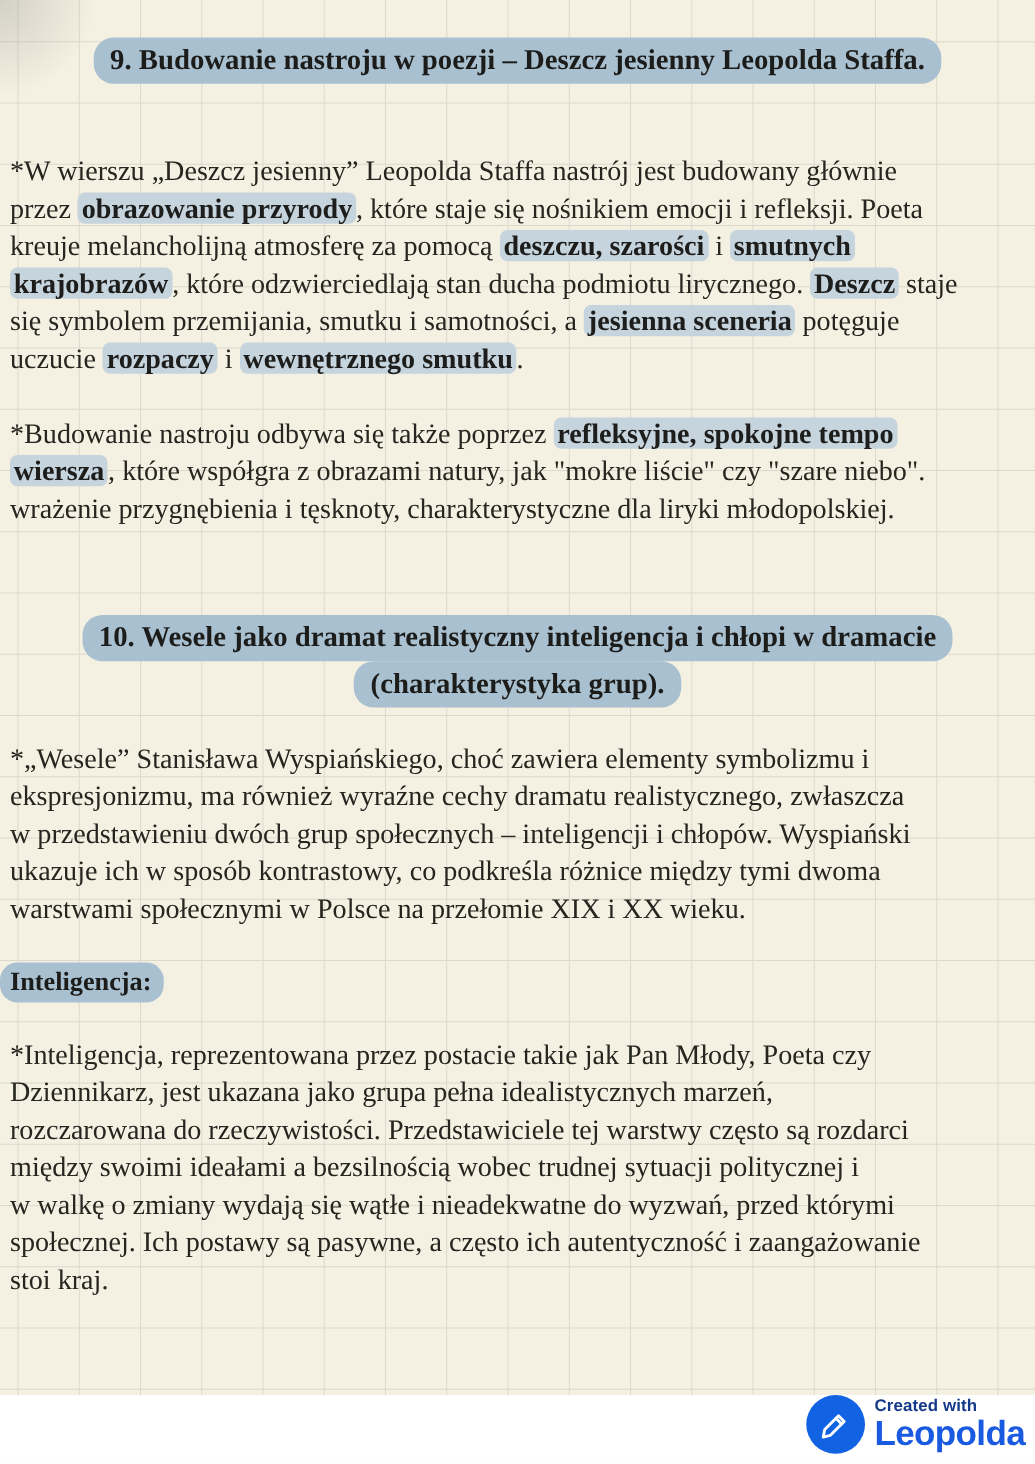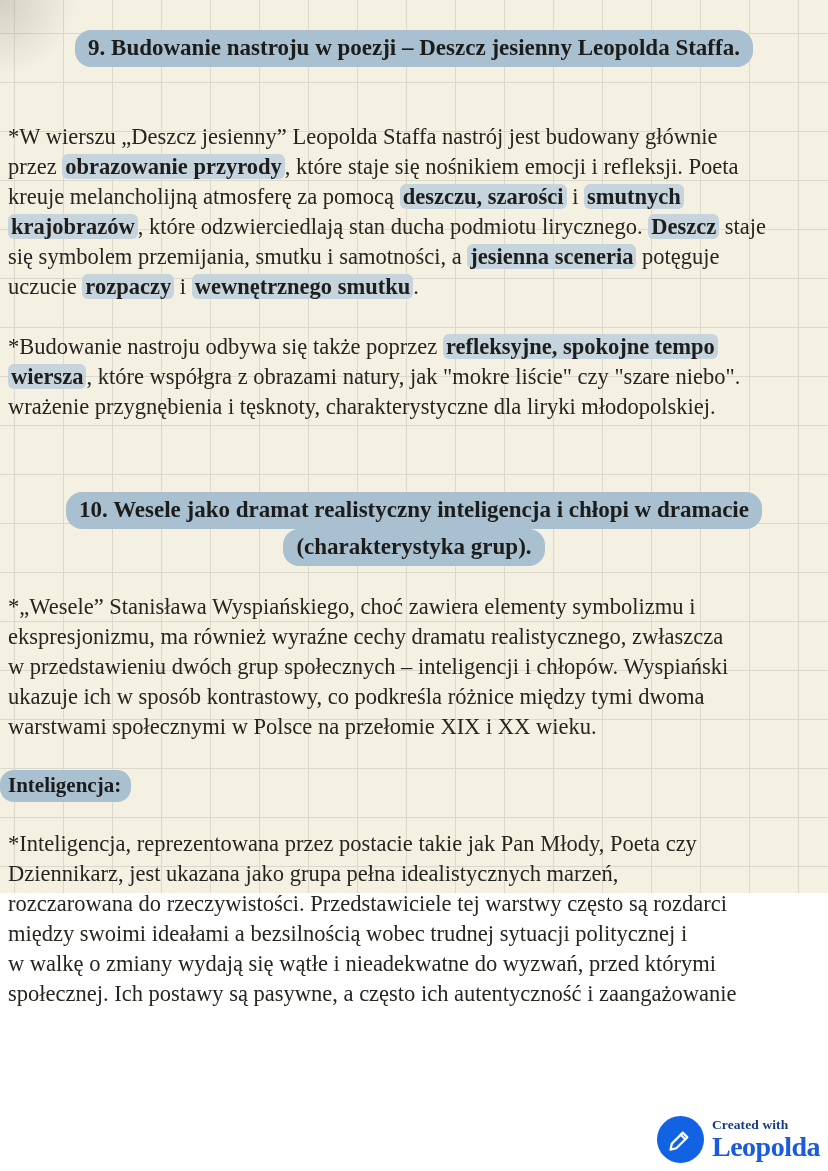--- a/index.html
+++ b/index.html
@@ -3,21 +3,21 @@
 <meta charset="utf-8">
 <style>
   html,body{margin:0;padding:0;}
   body{
     width:828px;height:1171px;
     font-family:"Liberation Serif", serif;
     overflow:hidden;
   }
   .page{
     position:relative;
-    width:828px;height:893px;
+    width:828px;height:1116px;
     background-color:#f4f1e3;
     background-image:
       linear-gradient(to right, #dcd9cc 1px, transparent 1px),
       linear-gradient(to bottom, #dcd9cc 1px, transparent 1px);
     background-size:49px 49px;
     background-position:14px 33px;
   }
   .corner-shade{
     position:absolute;left:0;top:0;width:90px;height:90px;
     background:radial-gradient(circle at 0 0, rgba(60,60,55,0.18), rgba(60,60,55,0) 60%);
@@ -68,21 +68,21 @@
     font-family:"Liberation Sans", sans-serif;
     cursor:pointer;
   }
   .logo-circle{
     width:47px;height:47px;border-radius:50%;
     background:#1263e3;
     display:flex;align-items:center;justify-content:center;
     flex:0 0 auto;
   }
   .logo-circle svg{width:26px;height:26px;}
-  .logo-text{margin-left:8px;line-height:1;font-family:Liberation Serif, serif;}
+  .logo-text{margin-left:8px;line-height:1;}
   .created-with{
     font-size:13.5px;font-weight:bold;color:#163a8a;
     margin-bottom:2px;letter-spacing:0.1px;
   }
   .brand-name{
     font-size:28px;font-weight:bold;color:#1a5ae0;
     letter-spacing:-0.5px;
   }
 </style>
 </head>
@@ -127,20 +127,21 @@
     <span class="pill">Inteligencja:</span>
   </div>
 
   <div class="para" style="top:829px;">
       <div class="line"><span>*Inteligencja, reprezentowana przez postacie takie jak Pan Młody, Poeta czy</span></div>
       <div class="line"><span>Dziennikarz, jest ukazana jako grupa pełna idealistycznych marzeń,</span></div>
       <div class="line"><span>rozczarowana do rzeczywistości. Przedstawiciele tej warstwy często są rozdarci</span></div>
       <div class="line"><span>między swoimi ideałami a bezsilnością wobec trudnej sytuacji politycznej i</span></div>
       <div class="line"><span>w walkę o zmiany wydają się wątłe i nieadekwatne do wyzwań, przed którymi</span></div>
       <div class="line"><span>społecznej. Ich postawy są pasywne, a często ich autentyczność i zaangażowanie</span></div>
+      <div class="line"><span>stoi kraj.</span></div>
     </div>
 
   <div class="footer-logo">
     <div class="logo-circle">
       <span style="display:flex;">
         <svg viewBox="0 0 24 24" aria-hidden="true">
           <path d="M14.6 5.2l4.2 4.2L8.6 19.6l-5.3 1.3 1.1-5.5z" fill="none" stroke="#ffffff" stroke-width="2.1" stroke-linejoin="round" stroke-linecap="round"></path>
           <path d="M12.7 7.1l4.2 4.2" fill="none" stroke="#ffffff" stroke-width="2.1" stroke-linecap="round"></path>
         </svg>
       </span>

